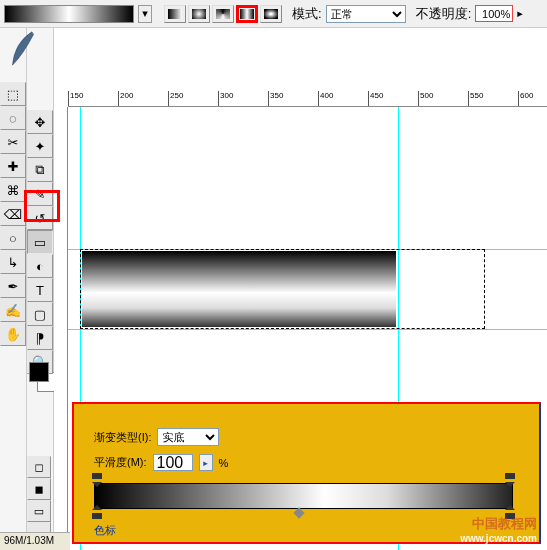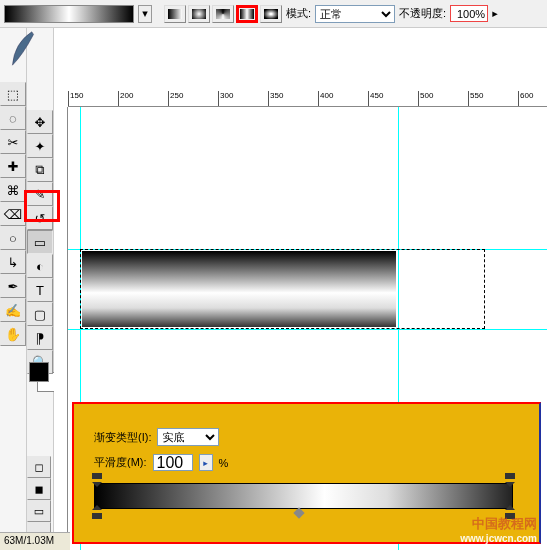--- a/index.html
+++ b/index.html
@@ -12,21 +12,21 @@
 .grad-type-btn { width: 22px; height: 18px; border: 1px outset #ddd; background: #eee; display: flex; align-items: center; justify-content: center; }
 .grad-type-btn .inner { width: 14px; height: 10px; }
 .grad-linear .inner { background: linear-gradient(90deg, #000, #fff); }
 .grad-radial .inner { background: radial-gradient(circle, #fff, #000); }
 .grad-angle .inner { background: conic-gradient(#000, #fff, #000); }
 .grad-reflect .inner { background: linear-gradient(90deg, #000, #fff, #000); }
 .grad-diamond .inner { background: radial-gradient(ellipse, #fff 10%, #000 80%); }
 .red-box-top { border: 3px solid #f00 !important; }
 .mode-select { height: 18px; width: 80px; border: 1px solid #7f9db9; font-size: 11px; background: #fff; }
 .opacity-input { width: 38px; height: 17px; border: 1px solid #ef4444; font-size: 11px; text-align: right; padding-right: 2px; }
-.label { font-size: 11px; }
+.label { font-size: 13px; margin-left: 6px; }
 
 .doc-header { position: absolute; top: 40px; left: 54px; right: 0; height: 22px; background: linear-gradient(180deg, #1e90ff, #0066cc); color: #fff; display: flex; align-items: center; padding-left: 8px; font-weight: bold; font-size: 12px; }
 .win-ctrls { position: absolute; right: 4px; top: 3px; display: flex; gap: 2px; }
 .win-ctrl { width: 18px; height: 16px; background: #e8f0ff; border: 1px solid #3a6ea5; font-size: 10px; display: flex; align-items: center; justify-content: center; color: #000; }
 
 .main-area { position: absolute; top: 28px; left: 0; right: 0; bottom: 0; display: flex; }
 .tool-col { width: 27px; background: #f5f5f5; border-right: 1px solid #ccc; }
 .tool-grid { display: flex; flex-wrap: wrap; padding-top: 54px; }
 .tool-btn { width: 26px; height: 24px; border: 1px outset #e8e8e8; background: #e8e8e8; display: flex; align-items: center; justify-content: center; font-size: 13px; cursor: pointer; }
 .tool-btn.active { background: #d0d0d0; border-style: inset; }
@@ -201,22 +201,23 @@
     <span>%</span>
   </div>
   <div class="grad-bar-wrap">
     <div class="stop-top" style="left:-2px"></div>
     <div class="stop-top" style="right:-2px"></div>
     <div class="grad-bar"></div>
     <div class="stop-bot" style="left:-2px"></div>
     <div class="diamond" style="left:48%"></div>
     <div class="stop-bot" style="right:-2px"></div>
   </div>
+  <div class="panel-subtitle">色标</div>
 </div>
 
 <div class="status-bar">
-  <span>63M/1.03M</span>
+  <span>96M/1.03M</span>
 </div>
 
 <div class="watermark">
   <div>中国教程网</div>
   <div class="url">www.jcwcn.com</div>
 </div>
 
 </body></html>

